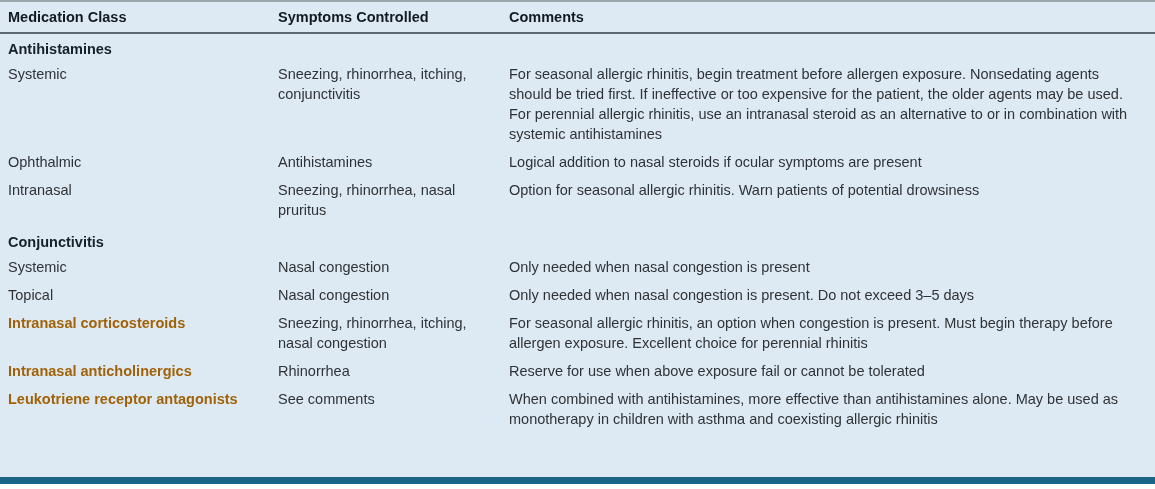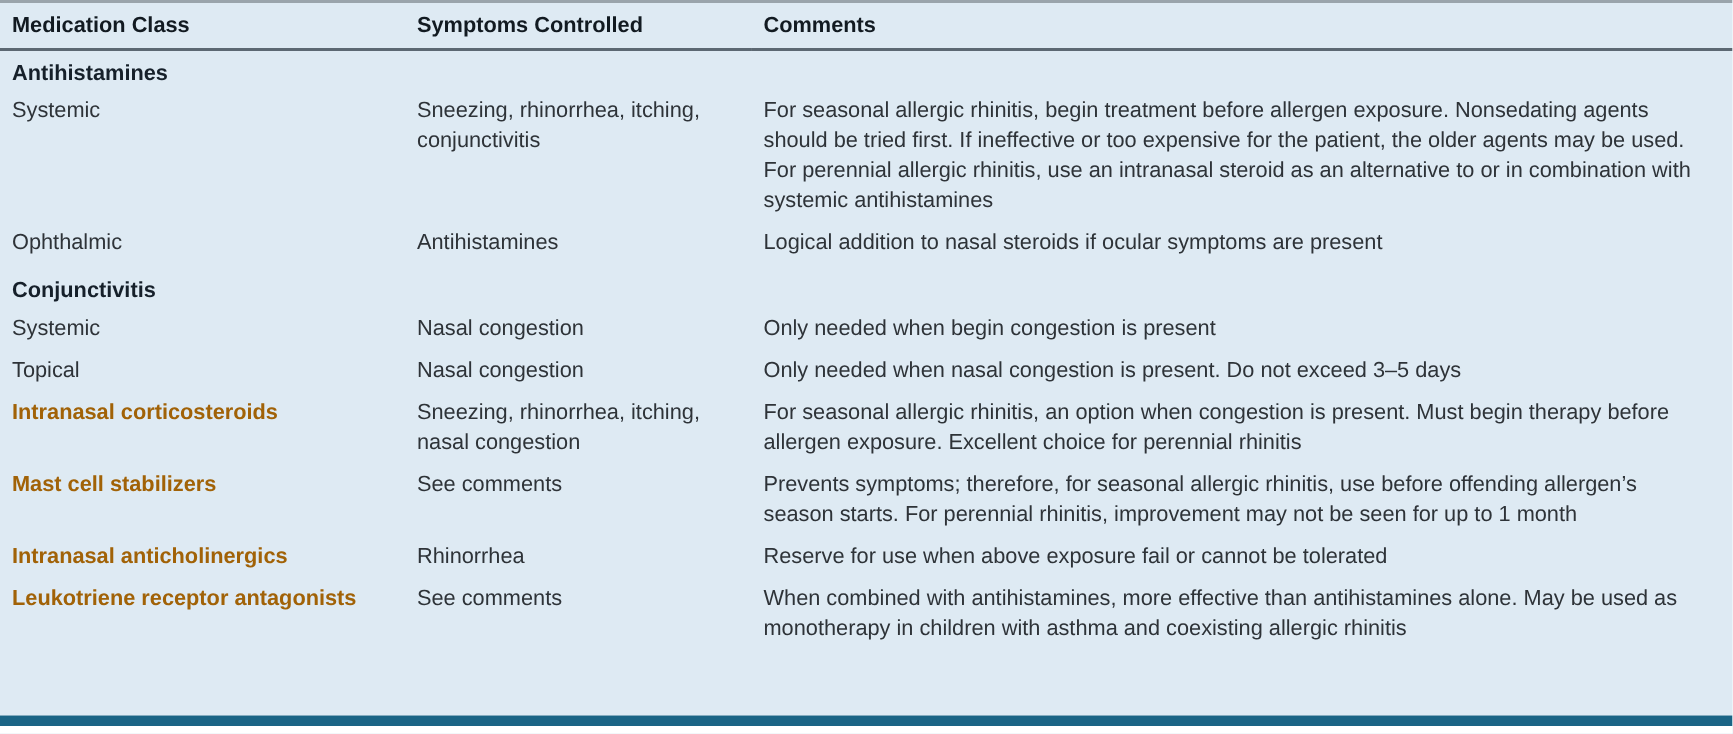--- a/index.html
+++ b/index.html
@@ -81,44 +81,44 @@
         <tr>
           <td class="c1">Systemic</td>
           <td class="c2">Sneezing, rhinorrhea, itching, conjunctivitis</td>
           <td class="c3">For seasonal allergic rhinitis, begin treatment before allergen exposure. Nonsedating agents should be tried first. If ineffective or too expensive for the patient, the older agents may be used. For perennial allergic rhinitis, use an intranasal steroid as an alternative to or in combination with systemic antihistamines</td>
         </tr>
         <tr>
           <td class="c1">Ophthalmic</td>
           <td class="c2">Antihistamines</td>
           <td class="c3">Logical addition to nasal steroids if ocular symptoms are present</td>
         </tr>
+        <tr>
+          <td class="c1">Intranasal</td>
+          <td class="c2">Sneezing, rhinorrhea, nasal pruritus</td>
+          <td class="c3">Option for seasonal allergic rhinitis. Warn patients of potential drowsiness</td>
+        </tr>
         <tr class="group">
           <td class="c1">Conjunctivitis</td>
           <td class="c2"></td>
           <td class="c3"></td>
         </tr>
         <tr>
           <td class="c1">Systemic</td>
           <td class="c2">Nasal congestion</td>
-          <td class="c3">Only needed when begin congestion is present</td>
+          <td class="c3">Only needed when nasal congestion is present</td>
         </tr>
         <tr>
           <td class="c1">Topical</td>
           <td class="c2">Nasal congestion</td>
           <td class="c3">Only needed when nasal congestion is present. Do not exceed 3–5 days</td>
         </tr>
         <tr class="bold">
           <td class="c1">Intranasal corticosteroids</td>
           <td class="c2">Sneezing, rhinorrhea, itching, nasal congestion</td>
           <td class="c3">For seasonal allergic rhinitis, an option when congestion is present. Must begin therapy before allergen exposure. Excellent choice for perennial rhinitis</td>
-        </tr>
-        <tr class="bold">
-          <td class="c1">Mast cell stabilizers</td>
-          <td class="c2">See comments</td>
-          <td class="c3">Prevents symptoms; therefore, for seasonal allergic rhinitis, use before offending allergen’s season starts. For perennial rhinitis, improvement may not be seen for up to 1 month</td>
         </tr>
         <tr class="bold">
           <td class="c1">Intranasal anticholinergics</td>
           <td class="c2">Rhinorrhea</td>
           <td class="c3">Reserve for use when above exposure fail or cannot be tolerated</td>
         </tr>
         <tr class="bold">
           <td class="c1">Leukotriene receptor antagonists</td>
           <td class="c2">See comments</td>
           <td class="c3">When combined with antihistamines, more effective than antihistamines alone. May be used as monotherapy in children with asthma and coexisting allergic rhinitis</td>

